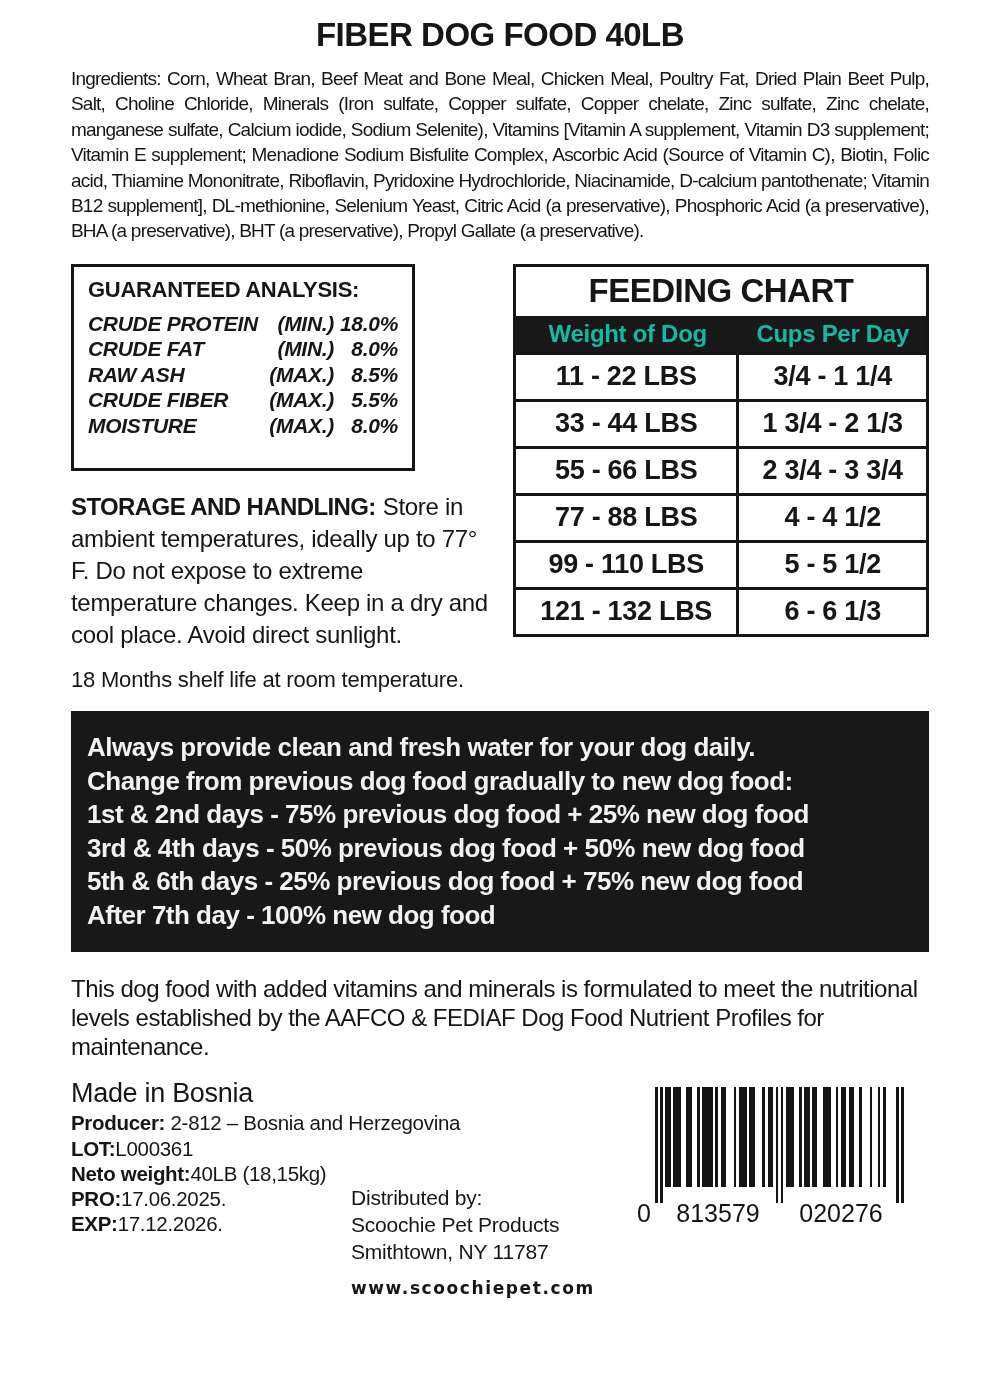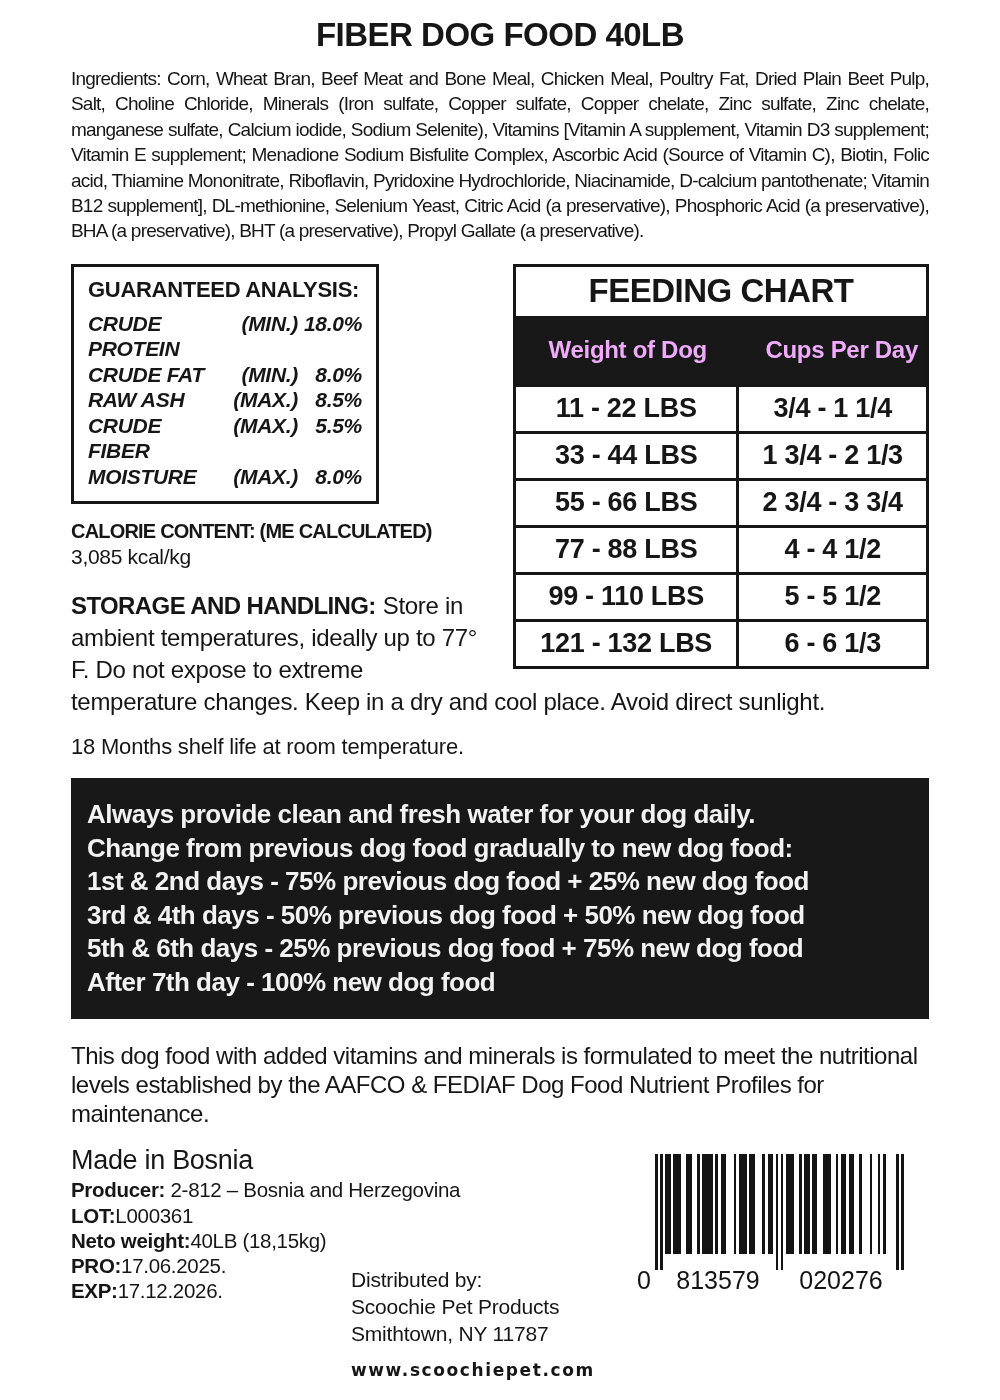--- a/index.html
+++ b/index.html
@@ -31,33 +31,33 @@
   
   .chart{
     float:right;width:416px;margin-left:22px;margin-bottom:6px;
     border:3px solid var(--ink);background:var(--paper);
   }
   .chart-title{
     font-size:33px;font-weight:bold;text-align:center;
     letter-spacing:-0.5px;padding:5px 4px 6px;
   }
   .chart-head{
-    background:var(--box_bg);color:#f0abfc;
+    background:var(--box_bg);color:#14b8a6;
     display:grid;grid-template-columns:54.5% 45.5%;
     font-size:24px;font-weight:bold;text-align:center;
-    padding:20px 0;letter-spacing:-0.3px;gap:9px;
+    padding:4px 0;letter-spacing:-0.3px;
   }
   .crow{display:grid;grid-template-columns:54.5% 45.5%;border-top:3px solid var(--ink);}
   .ccell{
     font-size:27px;font-weight:bold;text-align:center;
     padding:6px 0 7px;letter-spacing:-0.3px;
   }
   .ccell.first{border-right:3px solid var(--ink);}
   
-  .ga-box{width:308px;border:3px solid var(--ink);padding:10px 14px 12px;}
+  .ga-box{width:344px;border:3px solid var(--ink);padding:10px 14px 30px;}
   .ga-title{font-size:22px;font-weight:bold;letter-spacing:-0.3px;margin-bottom:8px;}
   .ga-row{display:flex;font-size:21px;font-weight:bold;line-height:25.5px;letter-spacing:-0.3px;font-style:italic;}
   .ga-label{flex:1;}
   .ga-basis{width:76px;text-align:right;}
   .ga-val{width:64px;text-align:right;}
   .calorie{margin-top:14px;}
   .calorie-l1{font-size:20px;font-weight:bold;letter-spacing:-0.8px;line-height:26px;}
   .calorie-l2{font-size:21px;font-weight:400;letter-spacing:-0.3px;line-height:26px;}
   .storage{margin:20px 0 0;font-size:24px;font-weight:400;line-height:32px;letter-spacing:-0.3px;}
   .storage b{letter-spacing:-0.6px;margin-right:7px;}
@@ -68,21 +68,21 @@
   }
   .feed-line{
     font-size:26px;font-weight:bold;line-height:33.5px;
     letter-spacing:-0.5px;white-space:nowrap;
   }
   .aafco{margin:22px 0 0;font-size:24px;font-weight:400;line-height:29px;letter-spacing:-0.5px;text-align:left;}
   .bottom{position:relative;margin-top:16px;height:258px;}
   .made-in{font-size:27px;font-weight:400;line-height:33px;letter-spacing:-0.3px;}
   .detail-line{font-size:20.5px;line-height:25.2px;letter-spacing:-0.3px;white-space:nowrap;}
   .detail-line b{letter-spacing:-0.3px;}
-  .distributor{position:absolute;left:280px;top:122px;font-size:21px;font-weight:400;line-height:27px;letter-spacing:-0.2px;}
+  .distributor{position:absolute;left:280px;top:107px;font-size:21px;font-weight:400;line-height:27px;letter-spacing:-0.2px;}
   .website{
     margin-top:10px;font-size:17px;font-weight:bold;letter-spacing:1.6px;
     font-family:"DejaVu Sans",sans-serif;
   }
   .barcode{position:absolute;right:20px;top:8px;width:272px;height:142px;}
   .barcode svg{display:block;}
   .barcode rect{fill:#141414;}
   .barcode text{
     font-family:"Liberation Sans",sans-serif;font-size:25px;fill:#141414;
   }
@@ -152,24 +152,20 @@
         <span class="ga-basis">(MAX.)</span>
         <span class="ga-val">5.5%</span>
       </div>
       <div class="ga-row">
         <span class="ga-label">MOISTURE</span>
         <span class="ga-basis">(MAX.)</span>
         <span class="ga-val">8.0%</span>
       </div>
     </div>
 
-    <div class="calorie">
-      <div class="calorie-l1">CALORIE CONTENT: (ME CALCULATED)</div>
-      <div class="calorie-l2">3,085 kcal/kg</div>
-    </div>
 
     <p class="storage"><b>STORAGE AND HANDLING:</b><span>Store in ambient temperatures, ideally up to 77° F. Do not expose to extreme temperature changes. Keep in a dry and cool place. Avoid direct sunlight.</span></p>
 
   </div>
 
   <p class="shelf">18 Months shelf life at room temperature.</p>
 
   <div class="feed-box">
     <div class="feed-line">Always provide clean and fresh water for your dog daily.</div>
     <div class="feed-line">Change from previous dog food gradually to new dog food:</div>

